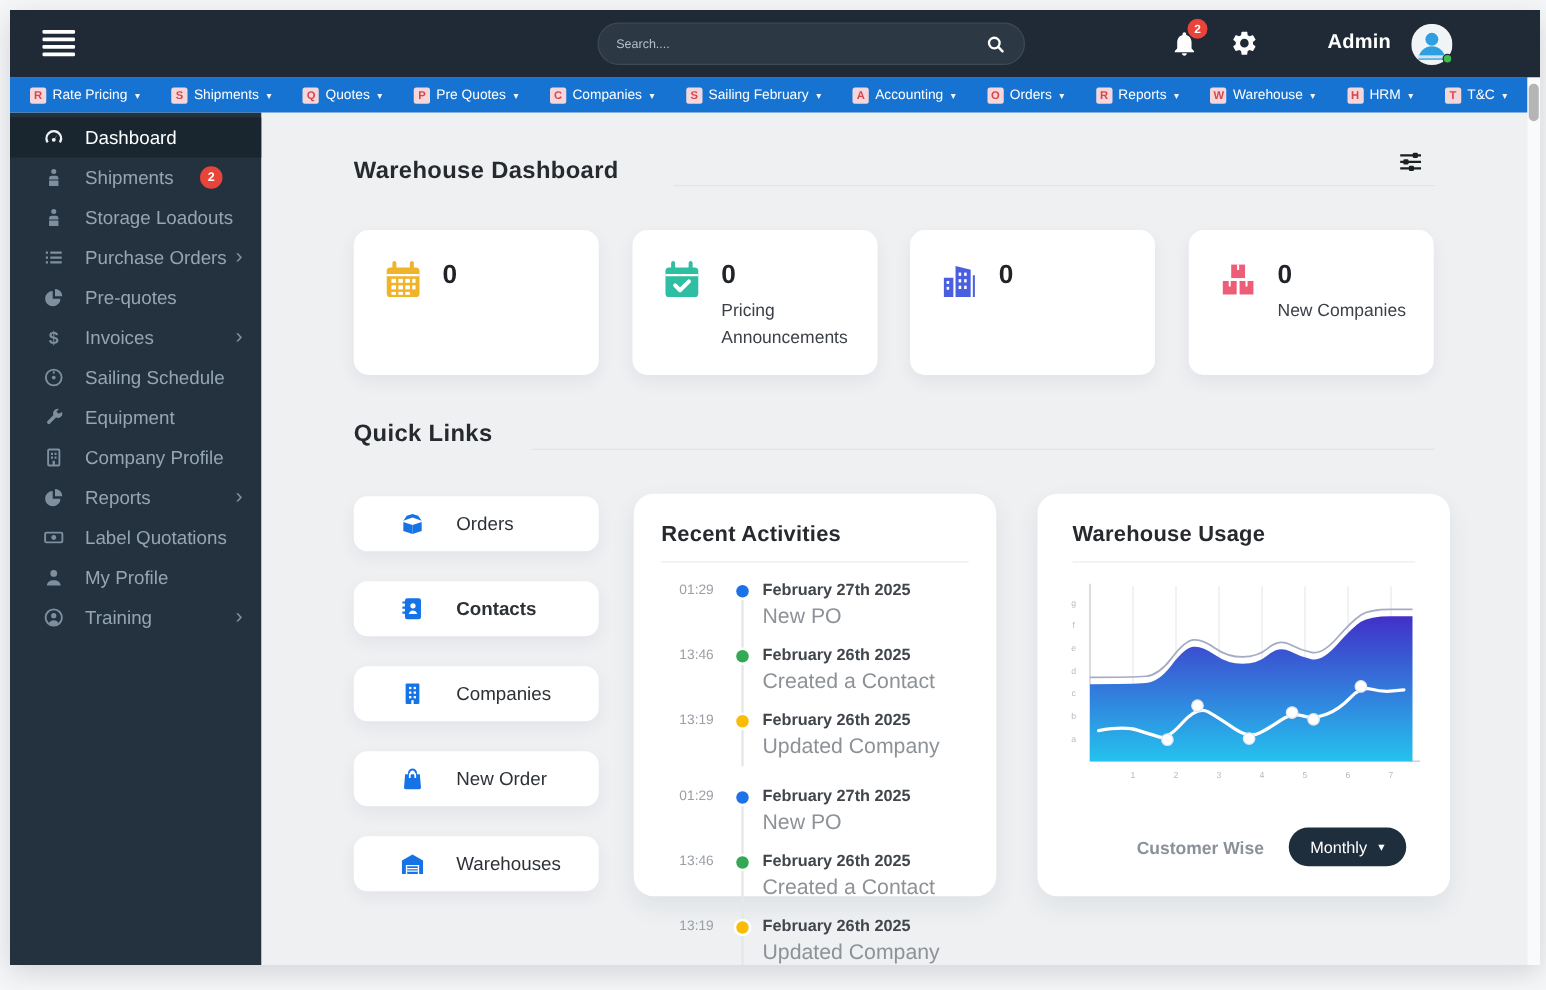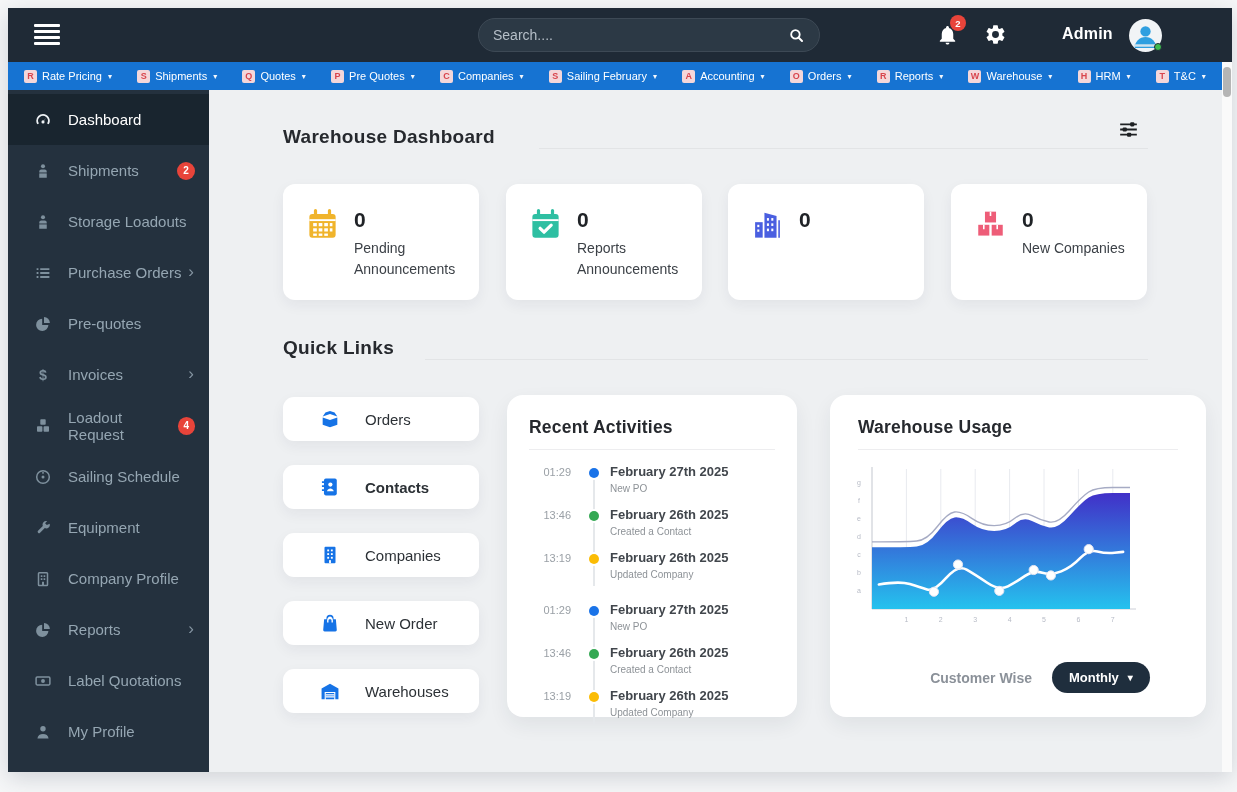--- a/index.html
+++ b/index.html
@@ -6,21 +6,21 @@
   html,body { width:1237px; height:792px; background:#f6f7f8; font-family:"Liberation Sans", sans-serif; }
   .app { position:absolute; left:8px; top:8px; width:1224px; height:764px; background:#eef0f2;
          box-shadow:0 6px 22px rgba(40,50,70,.18); overflow:hidden; }
 
   
   .topbar { position:absolute; left:0; top:0; right:0; height:54px; background:#1f2a36; z-index:5; }
   .hamburger { position:absolute; left:26px; top:16px; width:26px; cursor:pointer; }
   .hamburger span { display:block; height:2.6px; background:#fff; border-radius:1px; margin-bottom:3.4px; }
   .search { position:absolute; left:470px; top:10px; width:342px; height:34px; background:#2c3945;
             border:1px solid #3d4955; border-radius:17px; display:flex; align-items:center; padding:0 14px; }
-  .search input { flex:1; border:none; background:transparent; outline:none; color:#dfe5ea; font-size:14px;
+  .search input { flex:1; border:none; background:transparent; outline:none; color:#dfe5ea; font-size:10px;
                   font-family:"Liberation Sans", sans-serif; }
   .search input::placeholder { color:#b6bfc8; }
   .sicon { width:17px; height:17px; color:#fff; flex:none; cursor:pointer; }
   .bell { position:absolute; left:928px; top:15px; width:23px; height:24px; color:#fff; cursor:pointer; }
   .nbadge { position:absolute; right:-7px; top:-8px; background:#e8443a; color:#fff; min-width:16px; height:16px;
             border-radius:8px; font-size:9.5px; font-weight:bold; display:flex; align-items:center; justify-content:center; padding:0 3px;}
   .gear { position:absolute; left:976px; top:15px; width:23px; height:23px; color:#fff; cursor:pointer; }
   .admin { position:absolute; left:1054px; top:17px; color:#fff; font-size:16px; font-weight:bold; letter-spacing:.2px; }
   .avatar { position:absolute; left:1121px; top:11px; width:33px; height:33px; border-radius:50%; cursor:pointer; }
   .status-dot { position:absolute; right:0px; bottom:1px; width:8px; height:8px; border-radius:50%; background:#3dbd4e; border:1.5px solid #1f2a36; }
@@ -32,21 +32,21 @@
   .bnav-item::after { content:"▾"; font-size:8px; opacity:.95; margin-left:1px; }
   .badge-letter { width:13px; height:13px; background:#f4d7da; color:#d8454d; font-size:9px; font-weight:bold;
                   display:flex; align-items:center; justify-content:center; border-radius:2px; }
 
   
   .scrolltrack { position:absolute; right:0; top:54px; bottom:0; width:10px; background:#fafafa; z-index:6; }
   .scrollthumb { position:absolute; left:1px; top:5px; width:8px; height:30px; background:#b5b5b5; border-radius:4px; cursor:grab; }
 
   
   .sidebar { position:absolute; left:0; top:82px; bottom:0; width:201px; background:#24313e; padding-top:4px; z-index:3; }
-  .side-item { display:flex; align-items:center; height:51px; padding:0 4px 0 26px; color:#95a6b2; font-size:15px;
+  .side-item { display:flex; align-items:center; height:32px; padding:0 21px 0 26px; color:#95a6b2; font-size:15px;
                cursor:pointer; position:relative; }
   .side-item .ic { width:18px; height:18px; margin-right:16px; color:#7e909d; flex:none; }
   .side-item.active { background:#19252f; color:#ffffff; }
   .side-item.active .ic { color:#eef2f5; }
   .side-badge { margin-left:auto; margin-right:10px; background:#e8443a; color:#fff; width:18px; height:18px; border-radius:50%;
                 font-size:10px; font-weight:bold; display:flex; align-items:center; justify-content:center; }
   .side-item.chev::after { content:"›"; position:absolute; right:15px; top:50%; transform:translateY(-54%);
                            color:#8494a1; font-size:17px; }
 
   
@@ -65,35 +65,35 @@
 
   .qbtn { position:absolute; left:74px; width:196px; height:44px; background:#fff; border:none; border-radius:11px;
           box-shadow:0 5px 14px rgba(30,40,60,.06); display:flex; align-items:center; padding-left:36px; gap:24px;
           cursor:pointer; font-size:15px; color:#2c3136; font-family:"Liberation Sans", sans-serif; }
   .qbtn .ic { width:22px; height:22px; color:#1673e6; flex:none; }
 
   .card { position:absolute; background:#fff; border-radius:16px; box-shadow:0 8px 20px rgba(30,40,60,.07); }
   .card h3 { font-size:17.5px; font-weight:bold; color:#26292e; letter-spacing:.2px; }
   .card-rule { height:1px; background:#ededef; margin:11px 0 14px; }
   .recent { left:298px; top:305px; width:290px; height:322px; padding:22px 22px; }
-  .usage  { left:621px; top:305px; width:376px; height:322px; padding:22px 28px; }
+  .usage  { left:621px; top:305px; width:330px; height:322px; padding:22px 28px; }
 
   .tgroup { position:relative; margin-bottom:22px; }
   .tgroup::before { content:""; position:absolute; left:64px; top:8px; bottom:-6px; width:2px; background:#e5e8eb; }
   .trow { display:flex; margin-bottom:13px; position:relative; }
   .ttime { width:42px; text-align:right; font-size:11px; color:#9aa0a6; margin-right:12px; padding-top:2px; flex:none; }
   .tdot { width:10px; height:10px; border-radius:50%; margin:4px 11px 0 6px; flex:none; z-index:1; box-shadow:0 0 0 2px #fff; }
   .tdate { font-size:13px; font-weight:bold; color:#41464c; }
-  .ttext { font-size:10px; color:#8d9297; margin-top:4px; }
+  .ttext { font-size:17px; color:#8d9297; margin-top:4px; }
 
   .chart-wrap { position:absolute; left:8px; top:64px; width:302px; height:188px; }
   .usage-foot { position:absolute; left:0; right:0; bottom:24px; display:flex; justify-content:center; align-items:center; gap:20px;margin-left:44px; }
   .cw-label { font-size:14px; font-weight:bold; color:#8b9199; }
   .period { background:#1f2e3d; color:#fff; border:none; border-radius:16px; height:31px; padding:0 17px; font-size:13px;
-            font-weight:bold; display:flex; align-items:center; gap:9px; cursor:pointer; font-family:"Liberation Sans", sans-serif; }
+            font-weight:normal; display:flex; align-items:center; gap:9px; cursor:pointer; font-family:"Liberation Sans", sans-serif; }
   .period::after { content:"▾"; font-size:10px; }
   svg { display:block; }
 </style>
 </head>
 <body>
 
 <div class="app">
 
   <header class="topbar">
     <div class="hamburger">
@@ -241,31 +241,20 @@
       <div class="side-item chev">
         <span class="ic">
           <svg viewBox="0 0 24 24" width="100%" height="100%">
             <text x="12" y="18.5" font-size="19" font-weight="bold" text-anchor="middle" fill="currentColor" font-family="Liberation Sans, sans-serif">$</text>
           </svg>
         </span>
         <span>Invoices</span>
       </div>
       <div class="side-item">
         <span class="ic">
-          <svg viewBox="0 0 24 24" fill="currentColor" width="100%" height="100%">
-            <rect x="8.4" y="3" width="7.2" height="7.2" rx="1"></rect>
-            <rect x="4" y="12.4" width="7.2" height="7.2" rx="1"></rect>
-            <rect x="12.8" y="12.4" width="7.2" height="7.2" rx="1"></rect>
-          </svg>
-        </span>
-        <span>Loadout Request</span>
-        <span class="side-badge">4</span>
-      </div>
-      <div class="side-item">
-        <span class="ic">
           <svg viewBox="0 0 24 24" width="100%" height="100%">
             <circle cx="12" cy="12" r="8.4" fill="none" stroke="currentColor" stroke-width="2"></circle>
             <circle cx="12" cy="12" r="2" fill="currentColor"></circle>
             <path d="M12 5.4v2.2" stroke="currentColor" stroke-width="2"></path>
           </svg>
         </span>
         <span>Sailing Schedule</span>
       </div>
       <div class="side-item">
         <span class="ic">
@@ -352,35 +341,34 @@
                 <rect x="13.2" y="14.6" width="2.5" height="2.2"></rect>
                 <rect x="17" y="14.6" width="1.8" height="2.2"></rect>
                 <rect x="5.6" y="18.2" width="2.5" height="1.6"></rect>
                 <rect x="9.4" y="18.2" width="2.5" height="1.6"></rect>
                 <rect x="13.2" y="18.2" width="2.5" height="1.6"></rect>
               </g>
             </svg>
           </span>
           <div>
             <div class="stat-num">0</div>
-            <div class="stat-label">Pending Announcements</div>
           </div>
         </div>
         <div class="stat-card" style="left: 297px;">
           <span class="stat-ic" style="color: rgb(46, 191, 162);">
             <svg viewBox="0 0 24 24" fill="currentColor" width="100%" height="100%">
               <rect x="3" y="4.8" width="18" height="16.2" rx="2"></rect>
               <path d="M7.2 2.4v4.4M16.8 2.4v4.4" stroke="currentColor" stroke-width="2.2" stroke-linecap="round"></path>
               <path d="M3 9h18" stroke="#fff" stroke-width="1.3"></path>
               <path d="m8.3 14.6 2.7 2.7 4.9-4.9" fill="none" stroke="#fff" stroke-width="2.2" stroke-linecap="round" stroke-linejoin="round"></path>
             </svg>
           </span>
           <div>
             <div class="stat-num">0</div>
-            <div class="stat-label">Reports Announcements</div>
+            <div class="stat-label">Pricing Announcements</div>
           </div>
         </div>
         <div class="stat-card" style="left: 519px;">
           <span class="stat-ic" style="color: rgb(74, 95, 224);">
             <svg viewBox="0 0 24 24" fill="currentColor" width="100%" height="100%">
               <path d="M3.5 21V10.4h5.2V21z"></path>
               <path d="M9.9 21V4l8.3 2.1V21z"></path>
               <path d="M19.4 21V9h1.1v12z"></path>
               <g fill="#fff">
                 <rect x="5" y="12.2" width="1.4" height="1.6"></rect>

